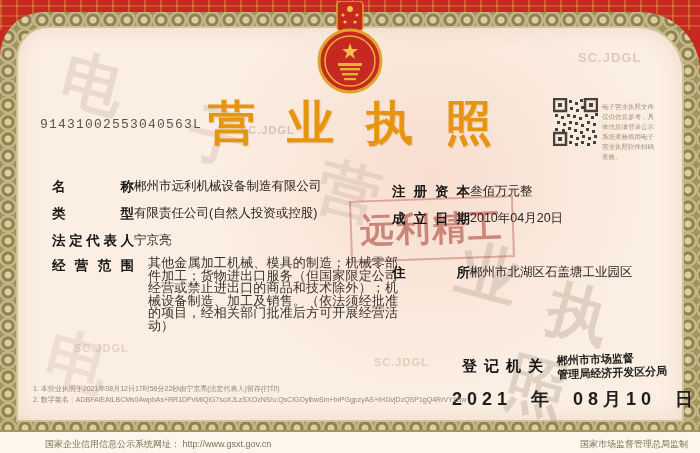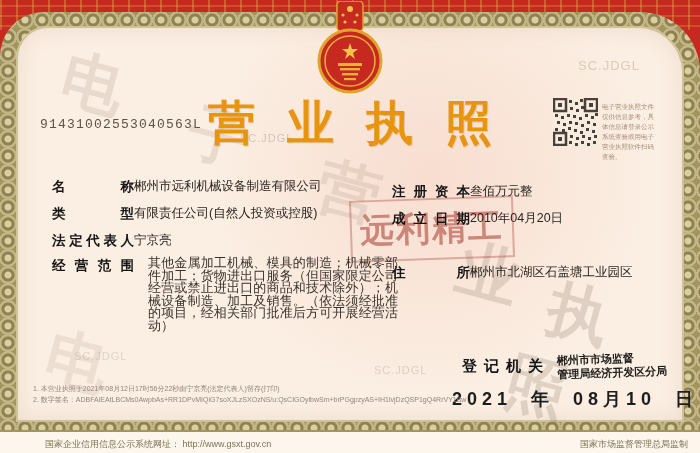--- a/index.html
+++ b/index.html
@@ -16,21 +16,21 @@
         background:#a3955f;
         background-image:radial-gradient(circle at 8px 8px,#d9cf9f 3px,#8f8152 4px 6px,#c4b786 7px 9px,#a3955f 9px);
         background-size:17px 17px;}
   .cert-inner{position:absolute;left:16px;top:14px;right:16px;bottom:8px;
         background:#fbeee2;
         background-image:radial-gradient(circle at 62% 38%,rgba(244,205,190,.5),rgba(244,205,190,0) 45%);
         border-radius:32px 46px 0 0;box-shadow:inset 0 0 0 2px #cfc296, inset 0 0 22px rgba(160,120,90,.18);}
   
   .wm-char{position:absolute;font-family:"Liberation Serif",serif;font-size:62px;font-weight:bold;
            color:rgba(134,118,102,.16);transform:rotate(15deg);z-index:1;pointer-events:none;}
-  .wm-sc{position:absolute;font-size:13px;letter-spacing:1px;color:rgba(165,148,130,.45);z-index:1;font-weight:normal;margin-top:8px;}
+  .wm-sc{position:absolute;font-size:13px;letter-spacing:1px;color:rgba(165,148,130,.45);z-index:1;font-weight:bold;}
   .wm-company{position:absolute;left:350px;top:198px;z-index:3;padding:6px 8px;
            border:2px solid rgba(166,58,46,.35);transform:rotate(-2deg);
            font-family:"Liberation Serif",serif;font-weight:bold;font-size:34px;letter-spacing:2px;
            color:rgba(166,58,46,.55);}
   
   .emblem{position:absolute;left:317px;top:1px;z-index:6;}
   
   .code-label{position:absolute;left:40px;top:97px;z-index:4;font-size:13px;font-weight:bold;
            letter-spacing:4px;color:#232323;}
   .code-value{position:absolute;left:40px;top:117px;z-index:4;font-size:13px;letter-spacing:1.2px;color:#5c5348;

